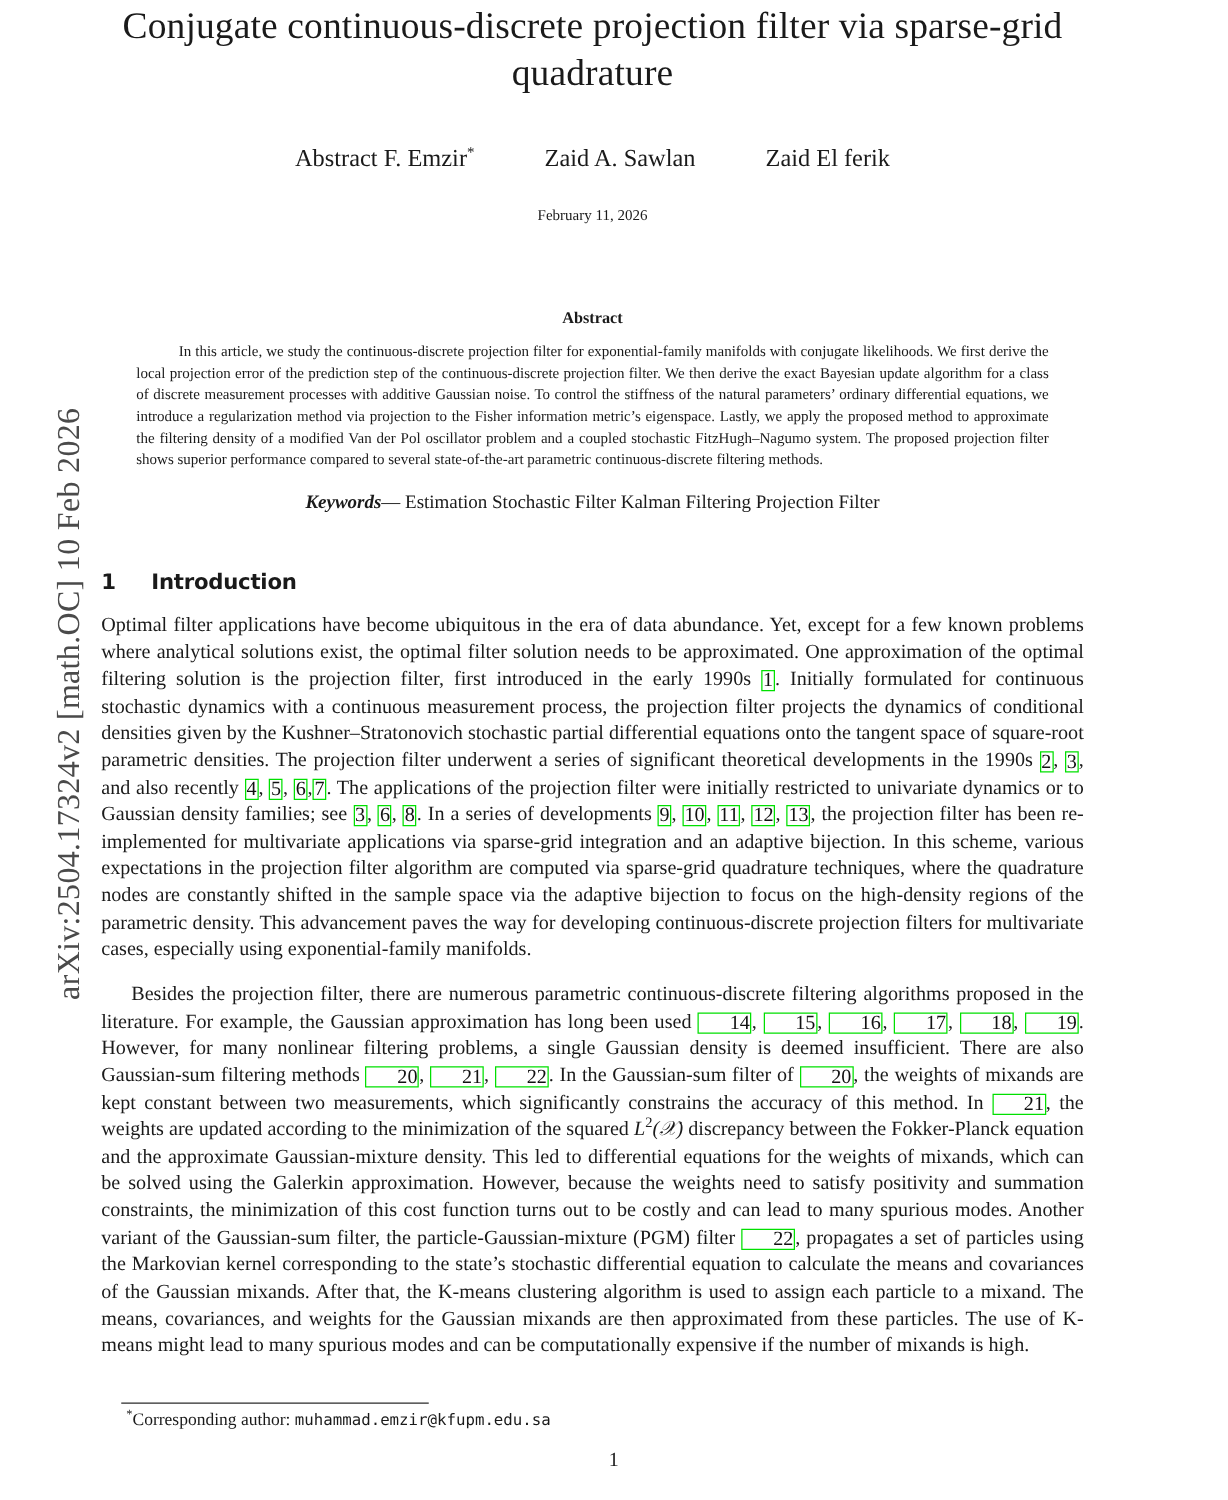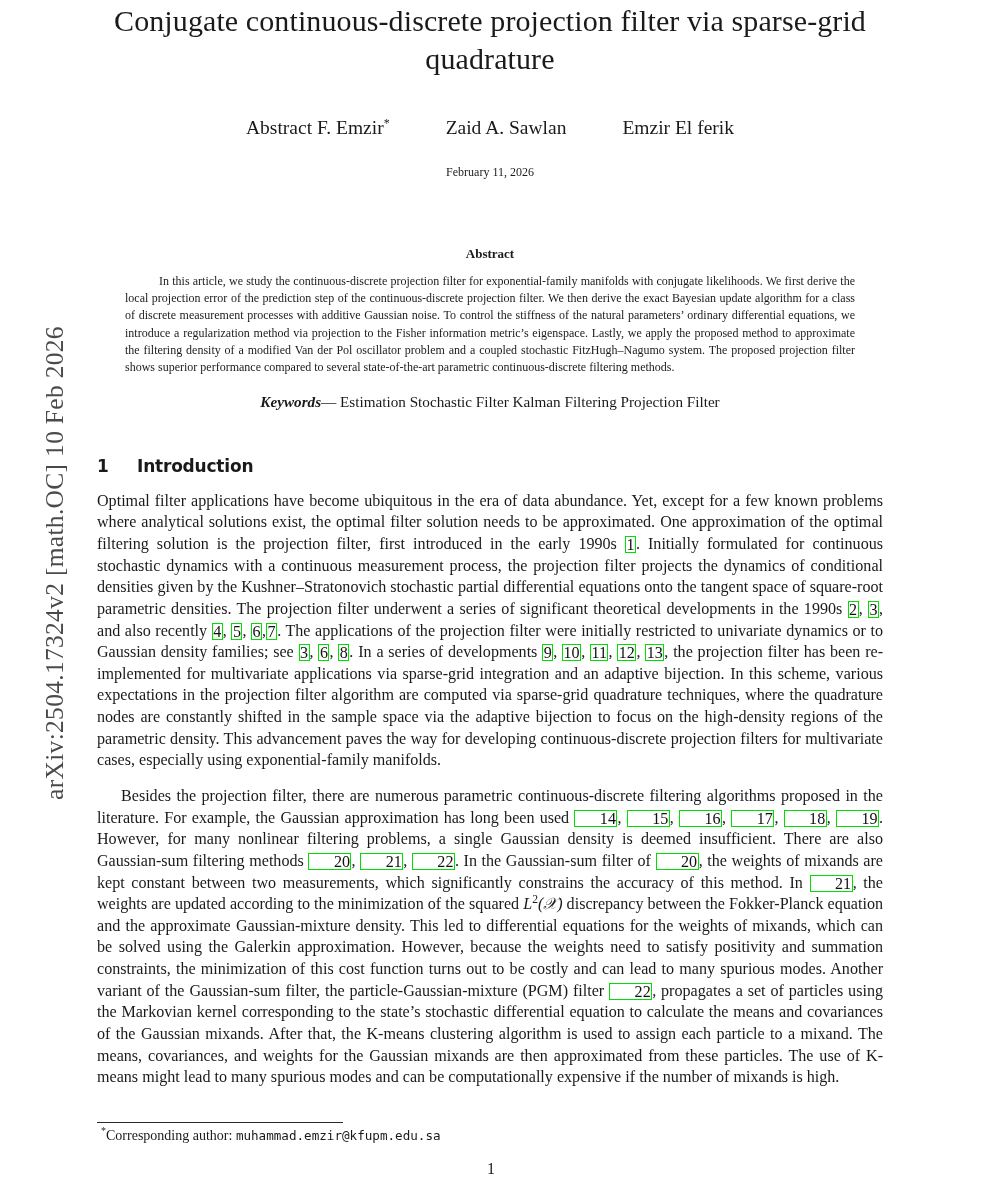--- a/index.html
+++ b/index.html
@@ -29,21 +29,21 @@
     font-family: "Liberation Serif", "DejaVu Serif", serif;
     font-size: 25.5px;
     letter-spacing: 0.3px;
     color: #4a4a4a;
     white-space: nowrap;
   }
 
   
   .content {
     position: absolute;
-    left: 97px;
+    left: 81px;
     top: 0;
     width: 786px;
   }
 
   .title {
     text-align: center;
     font-size: 30px;
     line-height: 1.28;
     margin-top: 2px;
     font-weight: normal;
@@ -204,21 +204,21 @@
 
 <div class="page">
 
   <div class="arxiv-stamp">arXiv:2504.17324v2  [math.OC]  10 Feb 2026</div>
 
   <div class="content">
 
     <div class="title">Conjugate continuous-discrete projection filter via sparse-grid quadrature</div>
 
     <div class="authors">
-      <span class="author"><span>Abstract F. Emzir</span><sup class="star">*</sup></span><span class="gap"></span><span class="author"><span>Zaid A. Sawlan</span></span><span class="gap"></span><span class="author"><span>Emzir El ferik</span></span>
+      <span class="author"><span>Abstract F. Emzir</span><sup class="star">*</sup></span><span class="gap"></span><span class="author"><span>Zaid A. Sawlan</span></span><span class="gap"></span><span class="author"><span>Zaid El ferik</span></span>
     </div>
 
     <div class="date">February 11, 2026</div>
 
     <div class="abstract-block">
       <div class="abstract-heading">Abstract</div>
       <div class="abstract-body">In this article, we study the continuous-discrete projection filter for exponential-family manifolds with conjugate likelihoods. We first derive the local projection error of the prediction step of the continuous-discrete projection filter. We then derive the exact Bayesian update algorithm for a class of discrete measurement processes with additive Gaussian noise. To control the stiffness of the natural parameters’ ordinary differential equations, we introduce a regularization method via projection to the Fisher information metric’s eigenspace. Lastly, we apply the proposed method to approximate the filtering density of a modified Van der Pol oscillator problem and a coupled stochastic FitzHugh–Nagumo system. The proposed projection filter shows superior performance compared to several state-of-the-art parametric continuous-discrete filtering methods.</div>
       <div class="keywords"><b>Keywords</b><span>—</span> <span>Estimation Stochastic Filter Kalman Filtering Projection Filter</span></div>
     </div>
 

